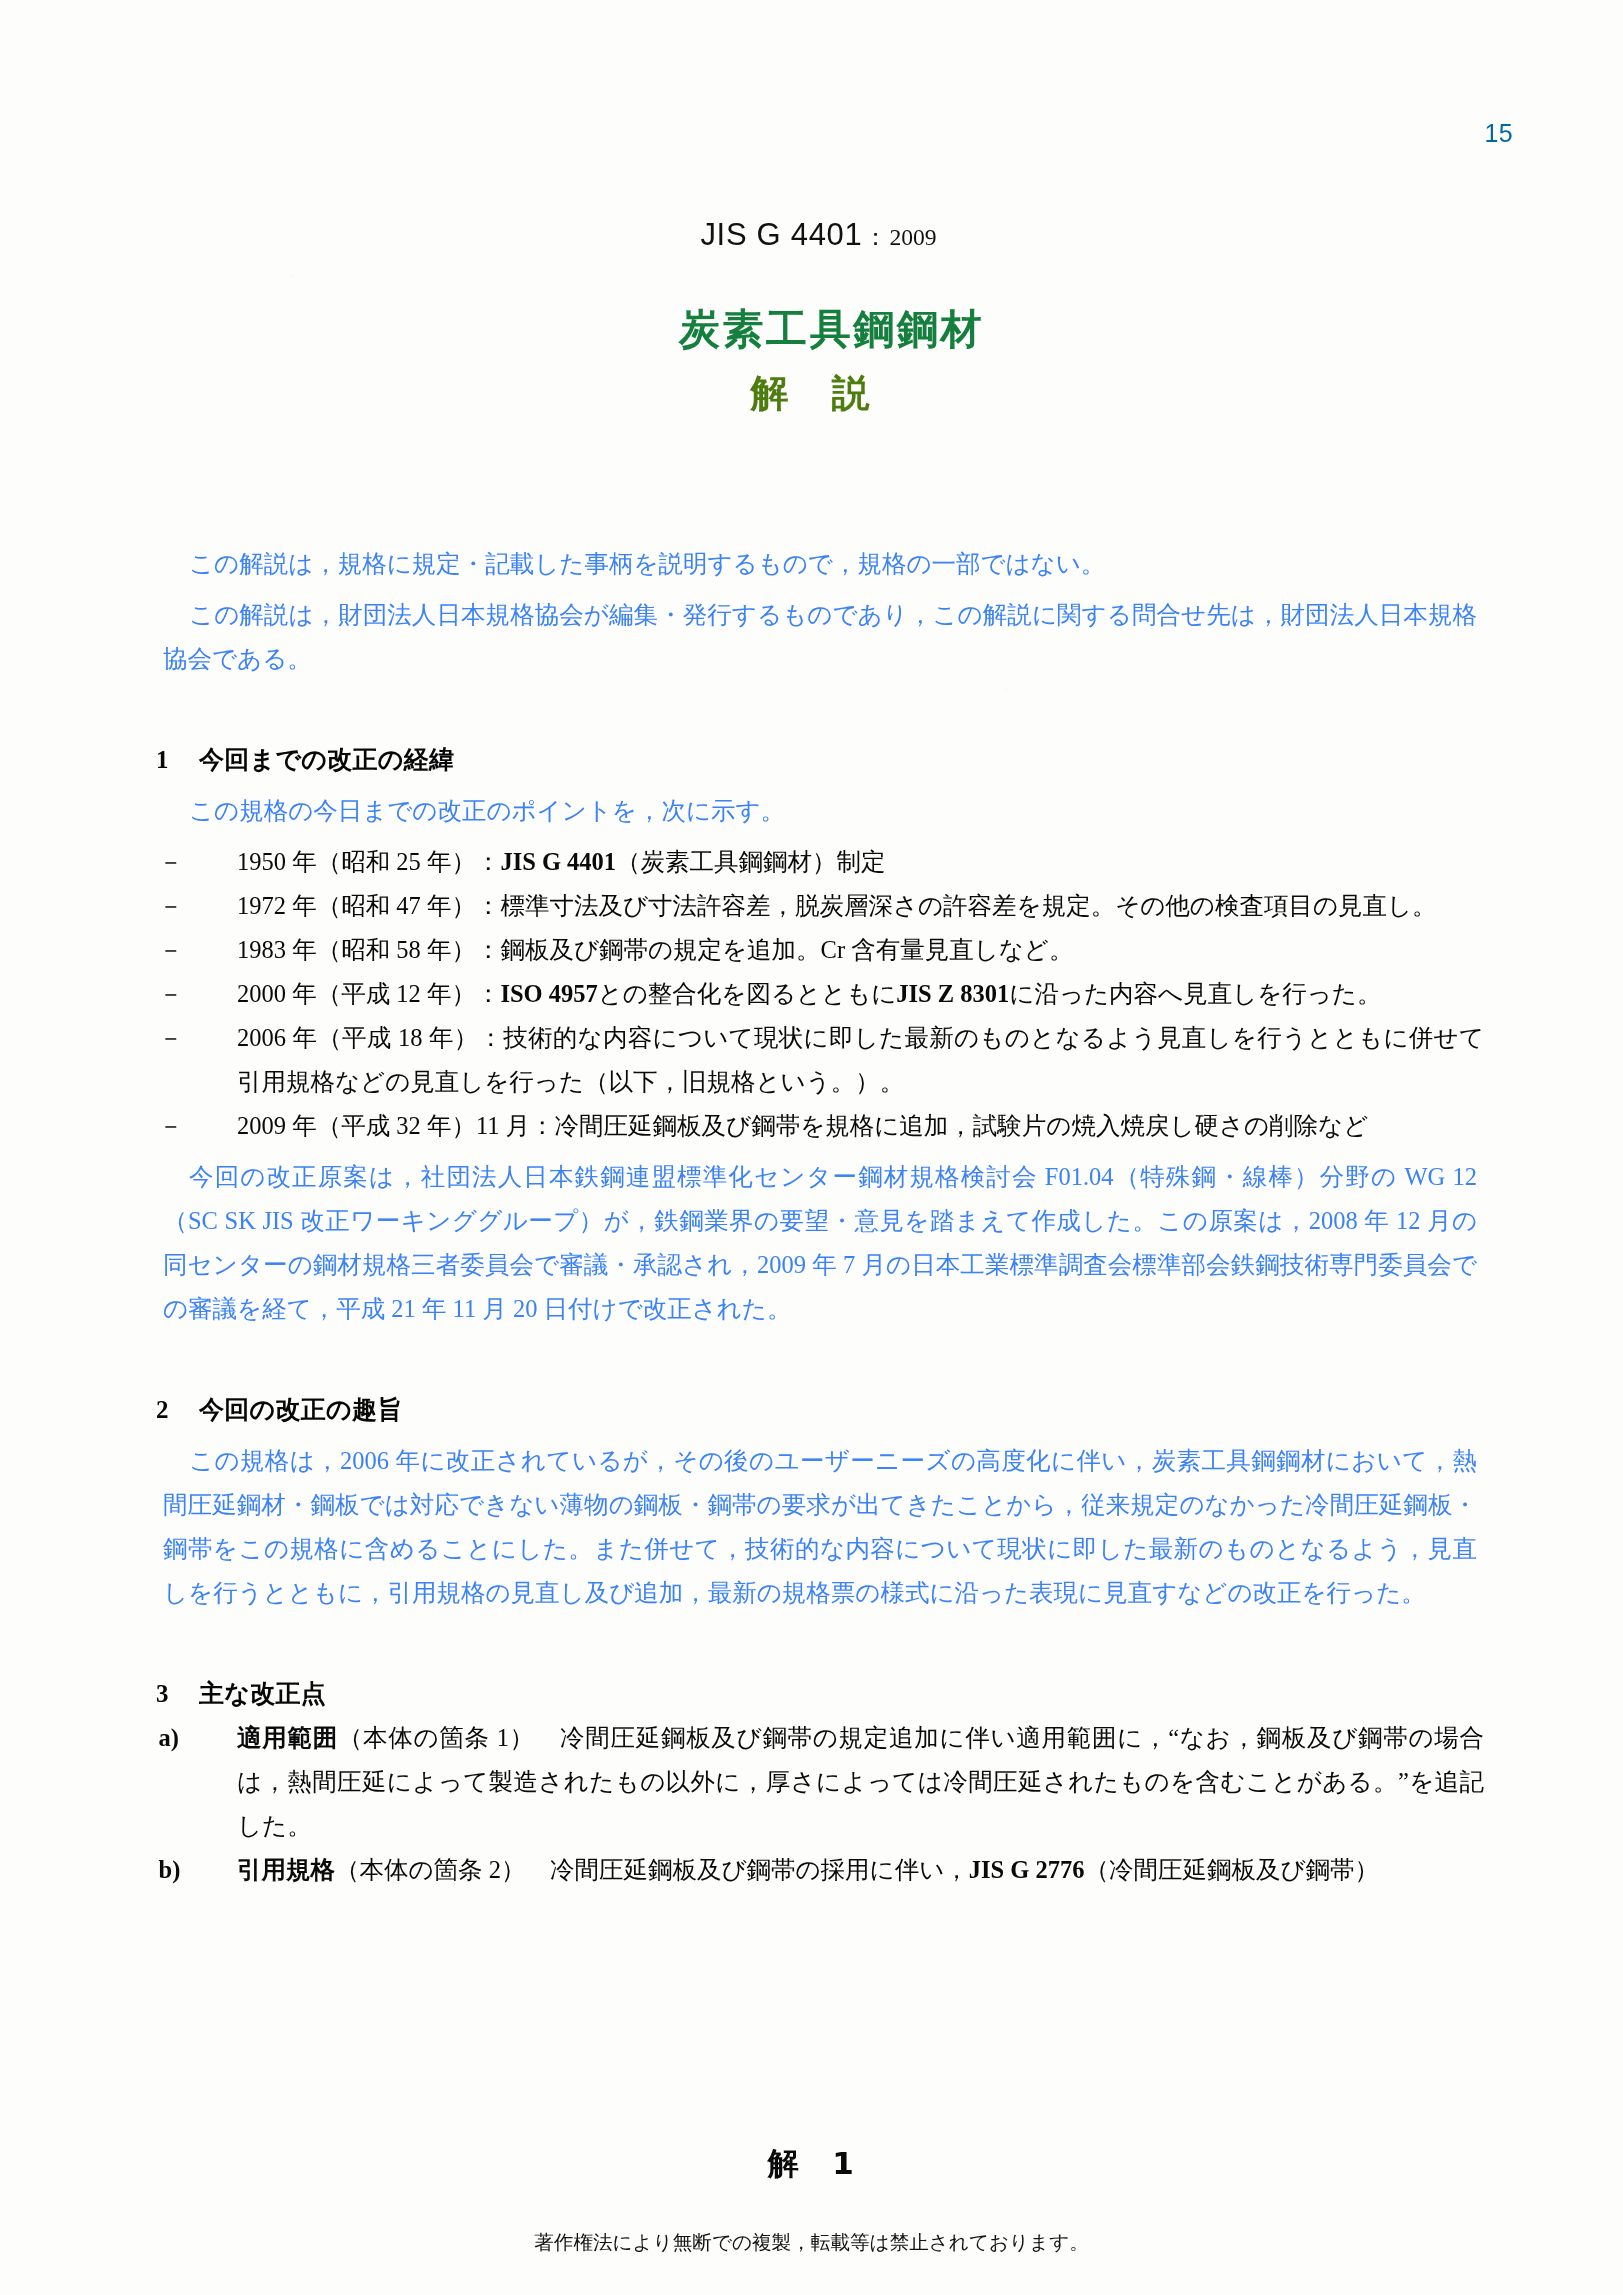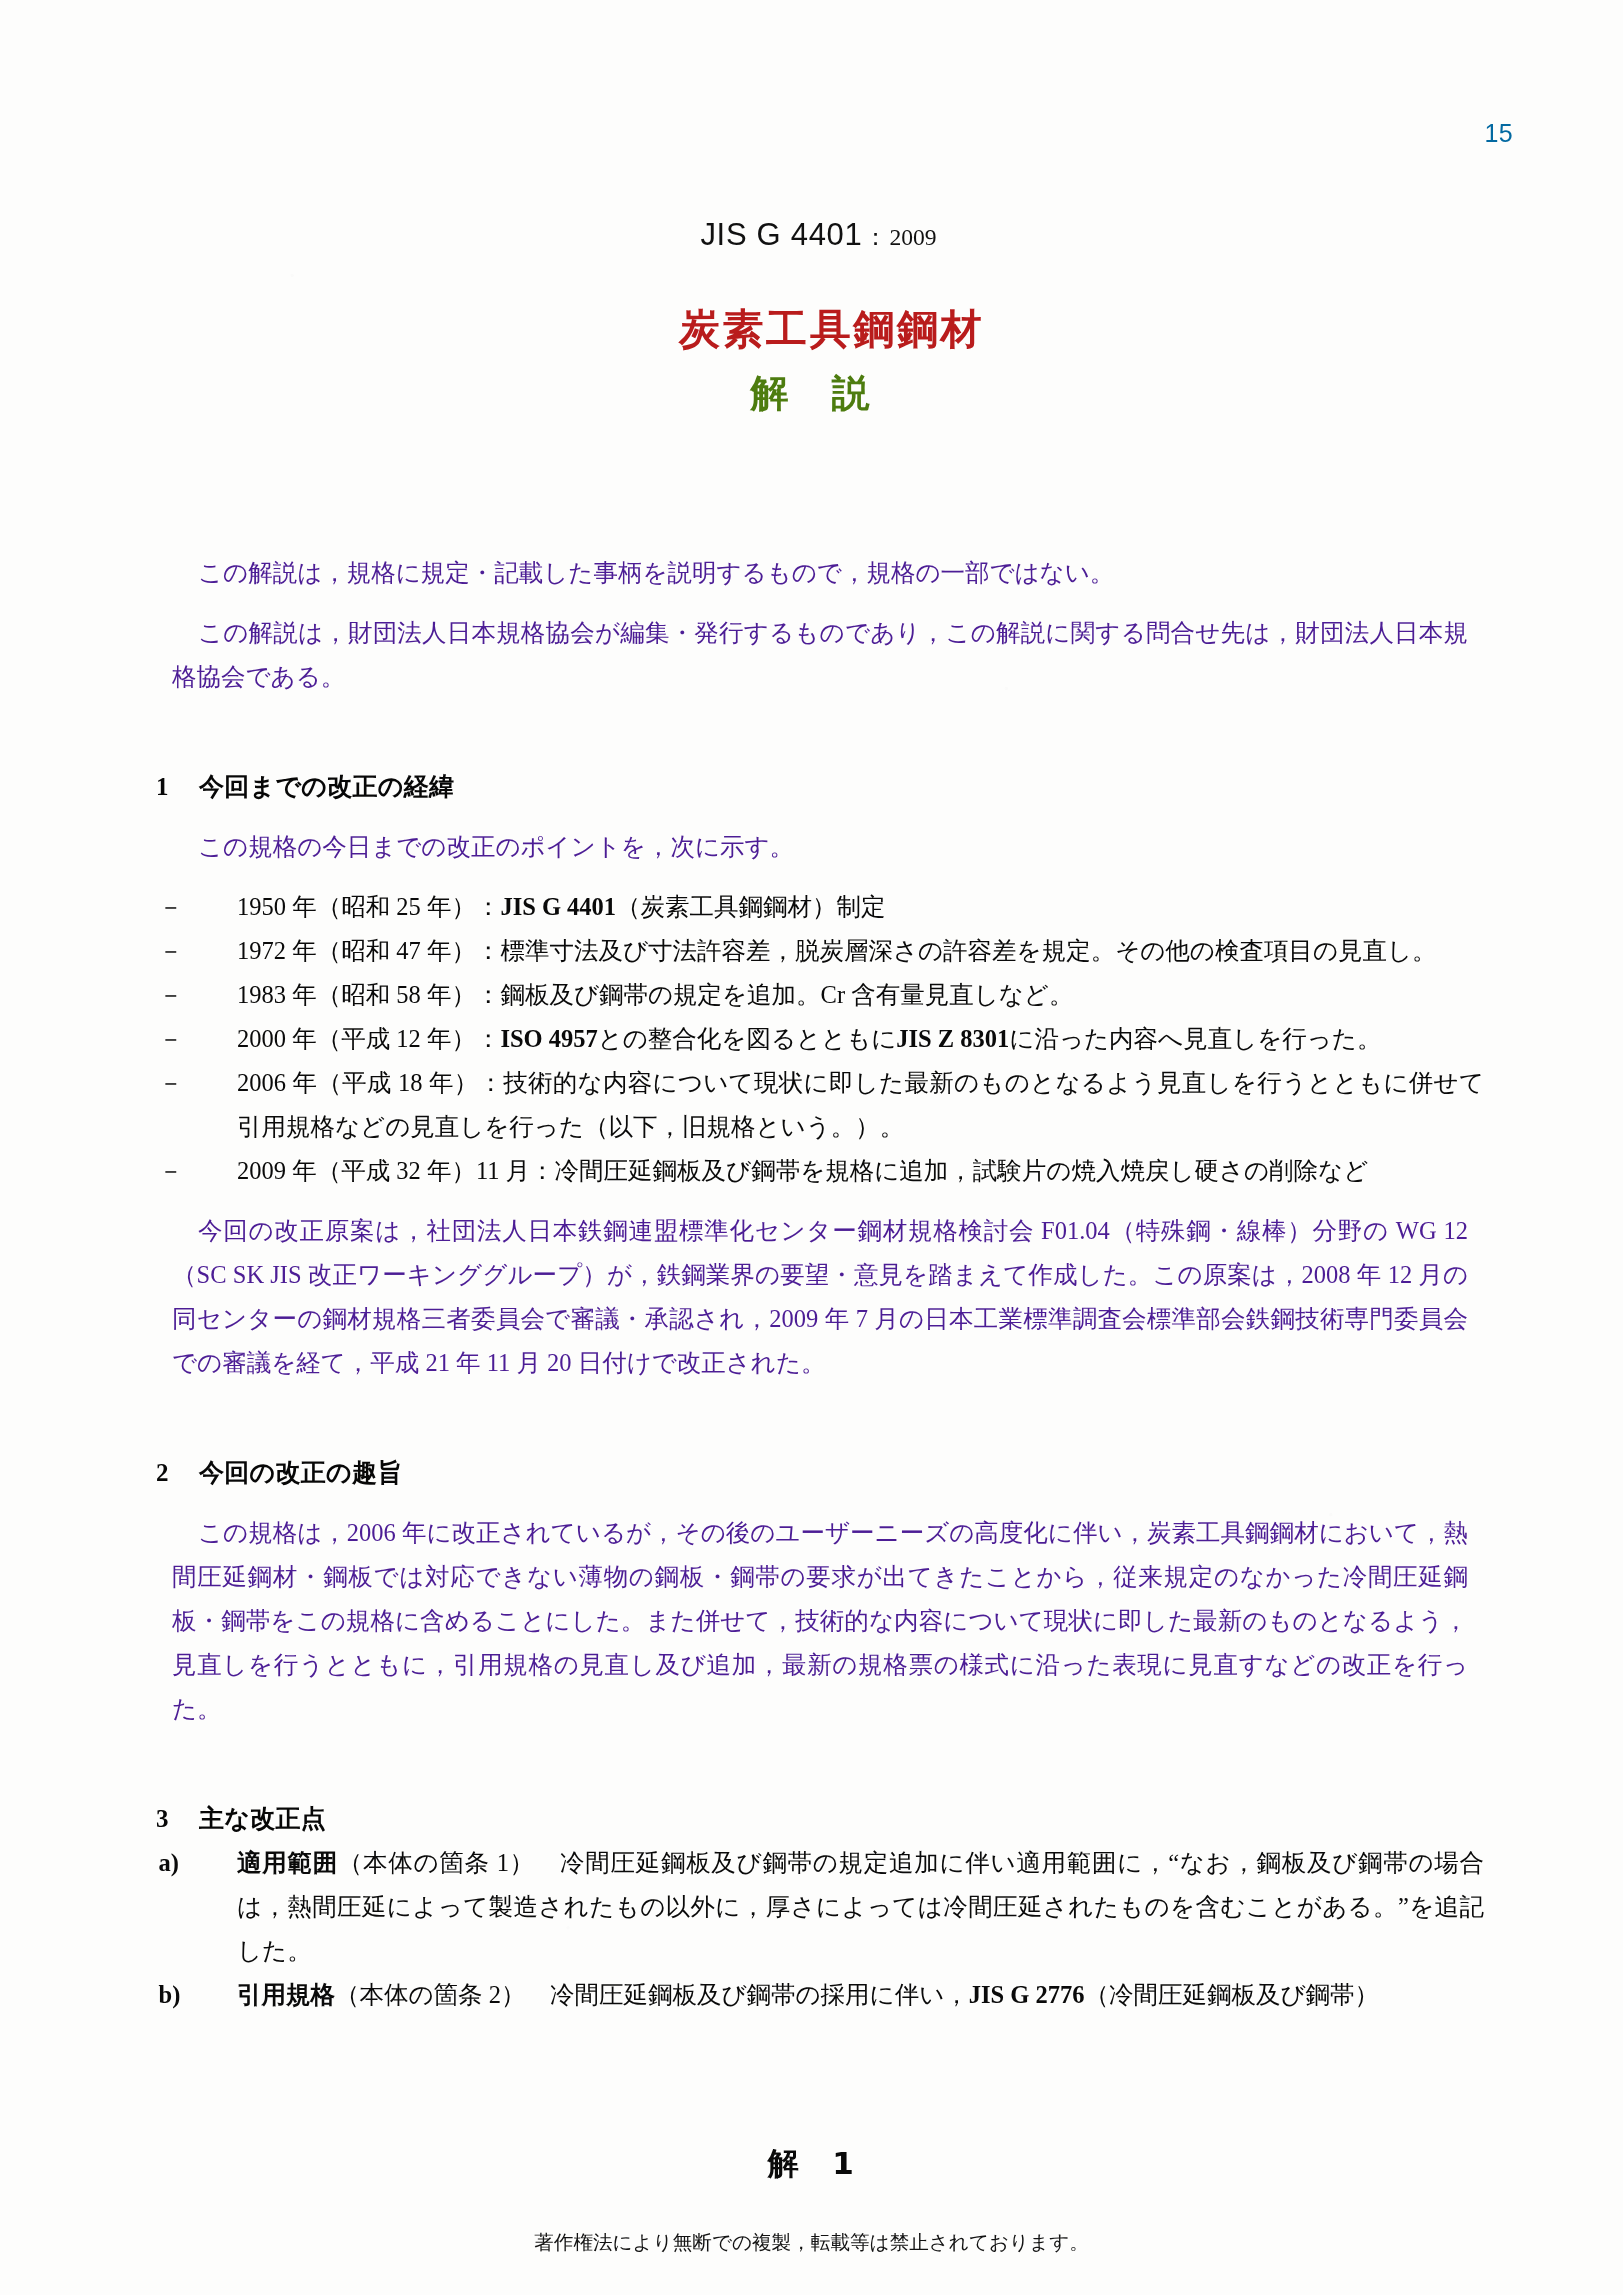--- a/index.html
+++ b/index.html
@@ -66,21 +66,21 @@
   .doc-title {
     position: absolute;
     top: 302px;
     left: 0;
     right: 0;
     text-align: center;
     font-family: "DejaVu Sans", "Liberation Sans", sans-serif;
     font-weight: 700;
     font-size: 41px;
     letter-spacing: 2.6px;
-    color: #b91c1c;
+    color: #15803d;
     padding-left: 40px;
   }
   .doc-subtitle {
     position: absolute;
     top: 368px;
     left: 0;
     right: 0;
     text-align: center;
     font-family: "DejaVu Sans", "Liberation Sans", sans-serif;
     font-weight: 700;
@@ -90,26 +90,26 @@
   }
 
   .content {
     position: absolute;
     left: 156px;
     top: 535px;
     width: 1328px;
   }
 
   p, .line {
-    margin: 16px;
+    margin: 7px;
     font-size: 24.5px;
     line-height: 44px;
     text-align: justify;
     text-justify: inter-character;
-    color: #4c1d95;
+    color: #3b82f6;
   }
   .indent1 { text-indent: 26px; }
   .gap-lg { height: 50px; }
 
   .sec-head {
     font-family: "DejaVu Sans", "Liberation Sans", sans-serif;
     font-weight: 700;
     font-size: 25px;
     line-height: 44px;
     color: #070707;

